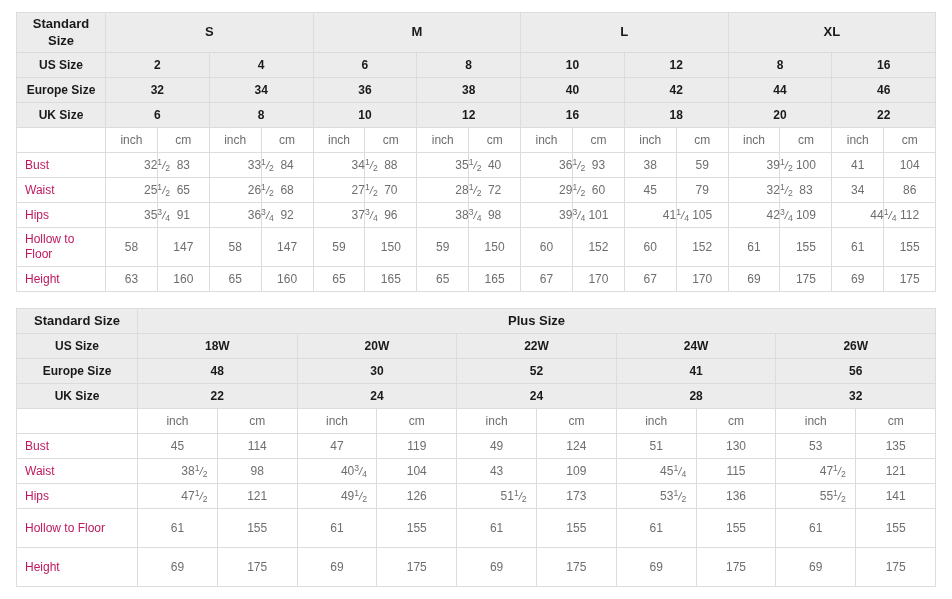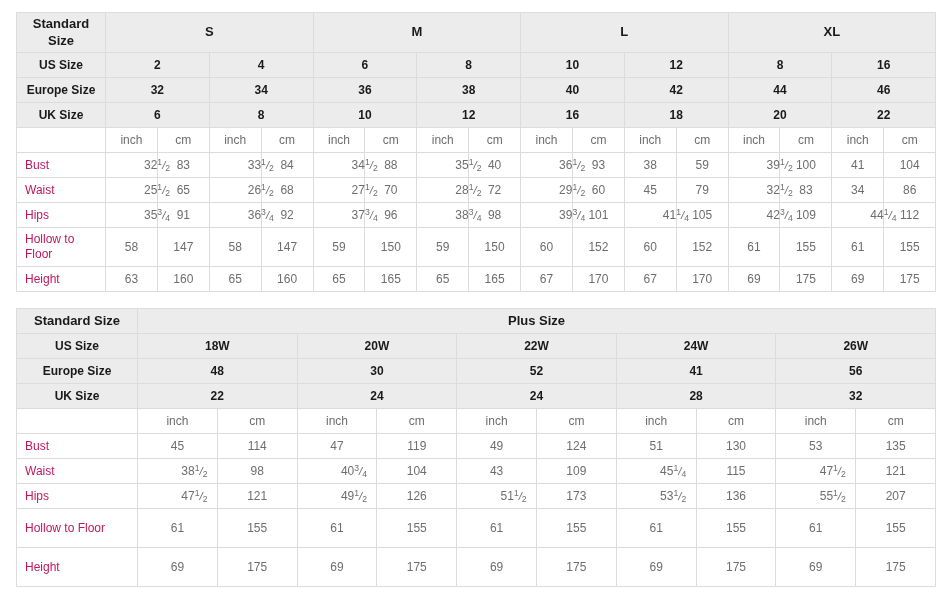--- a/index.html
+++ b/index.html
@@ -354,21 +354,21 @@
           <td class="rowlabel">Hips</td>
           <td><span class="frac">47<sup>1</sup><span class="slash">/</span><sub>2</sub></span></td>
           <td>121</td>
           <td><span class="frac">49<sup>1</sup><span class="slash">/</span><sub>2</sub></span></td>
           <td>126</td>
           <td><span class="frac">51<sup>1</sup><span class="slash">/</span><sub>2</sub></span></td>
           <td>173</td>
           <td><span class="frac">53<sup>1</sup><span class="slash">/</span><sub>2</sub></span></td>
           <td>136</td>
           <td><span class="frac">55<sup>1</sup><span class="slash">/</span><sub>2</sub></span></td>
-          <td>207</td>
+          <td>141</td>
         </tr>
         <tr class="rowh-tall">
           <td class="rowlabel">Hollow to Floor</td>
           <td>61</td>
           <td>155</td>
           <td>61</td>
           <td>155</td>
           <td>61</td>
           <td>155</td>
           <td>61</td>

